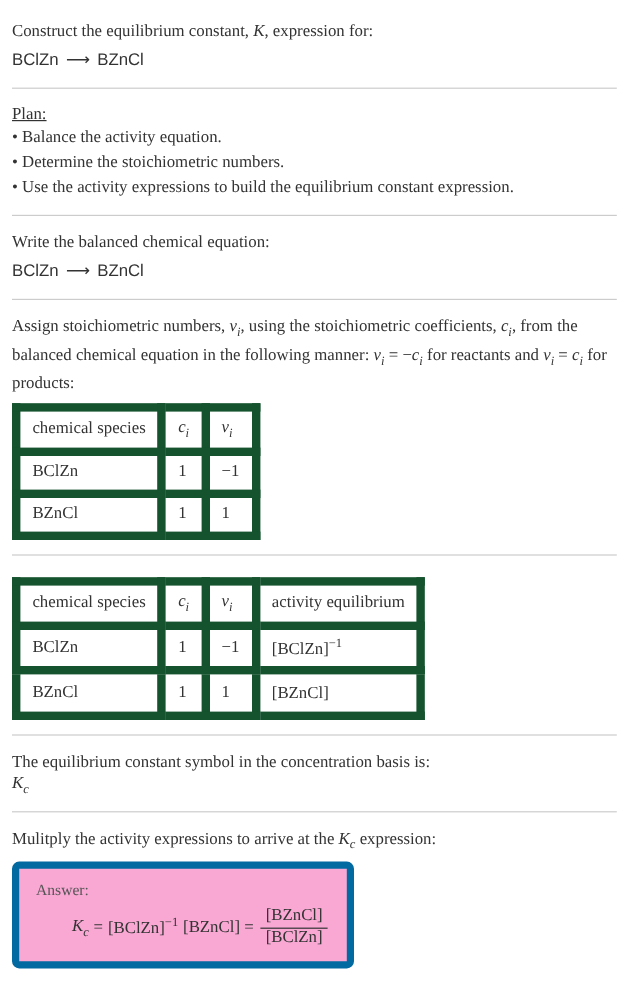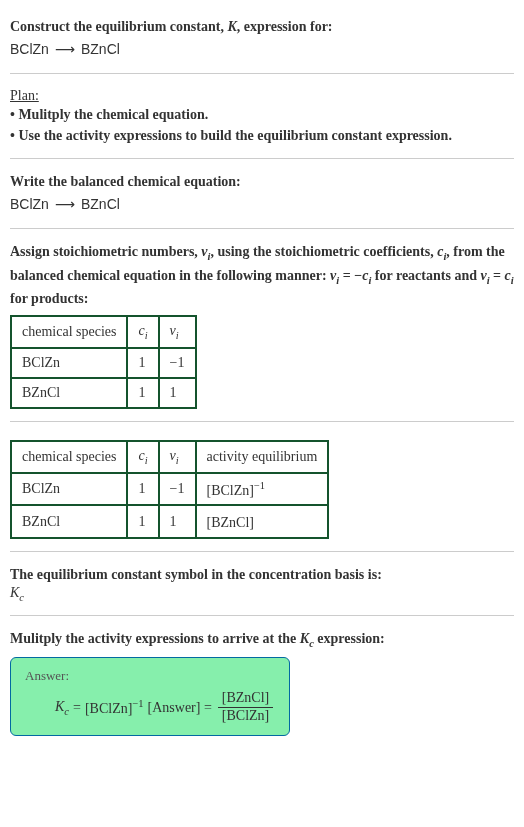--- a/index.html
+++ b/index.html
@@ -1,29 +1,29 @@
 <!DOCTYPE html>
 <html><head>
   <meta charset="utf-8">
   <style>
     * { margin: 0; padding: 0; box-sizing: border-box; }
     body { font-family: Georgia, 'Times New Roman', serif; font-size: 14px; color: #333; width: 524px; background: #fff; padding: 8px 10px; }
     .section { padding: 8px 0; }
     .divider { border: none; border-top: 1px solid #ccc; margin: 4px 0; }
-    .prompt-line, .plan-item, .step-intro, .step-def { line-height: 1.5; font-weight: bold; }
+    .prompt-line, .plan-item, .step-intro, .step-def { line-height: 1.5; }
     .equation { margin: 4px 0; font-family: Liberation Sans, sans-serif; }
     .arrow { margin: 0 6px; }
     .plan-heading { margin-top: 2px; text-decoration: underline; }
     table.data-table { border-collapse: collapse; margin-top: 6px; }
-    table.data-table td, table.data-table th { border: 2px solid #14532d; padding: 6px 10px; text-align: left; font-weight: normal; font-family: Georgia, serif; }
+    table.data-table td, table.data-table th { border: 7px solid #14532d; padding: 6px 10px; text-align: left; font-weight: normal; font-family: Georgia, serif; }
     table.data-table th { background: #fff; }
     .chemvar { font-style: italic; }
     .sub { vertical-align: sub; font-size: 0.75em; font-style: italic; }
     .sup { vertical-align: super; font-size: 0.75em; }
-    .answer-box { border: 1px solid #0369a1; background: #86efac; border-radius: 6px; padding: 10px 14px; margin-top: 6px; display: inline-block; }
+    .answer-box { border: 6px solid #0369a1; background: #f9a8d4; border-radius: 6px; padding: 10px 14px; margin-top: 6px; display: inline-block; }
     .answer-label { font-size: 13px; color: #555; margin-bottom: 6px; }
     .frac { display: inline-block; vertical-align: middle; text-align: center; margin: 0 2px; }
     .frac .num { display: block; border-bottom: 1px solid #333; padding: 0 4px; line-height: 1.2; }
     .frac .den { display: block; padding: 0 4px; line-height: 1.2; }
     .kc-line { display: flex; align-items: center; gap: 4px; padding-left: 30px; }
   </style>
 </head>
 <body>
 
 <div class="section">
@@ -32,21 +32,22 @@
   </div>
   <div class="equation">
     <span>BClZn</span><span class="arrow">⟶</span><span>BZnCl</span>
   </div>
 </div>
 
 <hr class="divider">
 
 <div class="section">
   <div class="plan-heading">Plan:</div>
-  <div class="plan-item">• Mulitply the chemical equation.</div>
+  <div class="plan-item">• Balance the activity equation.</div>
+  <div class="plan-item">• Determine the stoichiometric numbers.</div>
   <div class="plan-item">• Use the activity expressions to build the equilibrium constant expression.</div>
 </div>
 
 <hr class="divider">
 
 <div class="section">
   <div class="step-intro">Write the balanced chemical equation:</div>
   <div class="equation">
     <span>BClZn</span><span class="arrow">⟶</span><span>BZnCl</span>
   </div>
@@ -118,20 +119,20 @@
 <div class="section">
   <div class="step-intro">
     <span>Mulitply the activity expressions to arrive at the </span><span class="chemvar">K</span><span class="sub">c</span><span> expression:</span>
   </div>
   <div class="answer-box">
     <div class="answer-label">Answer:</div>
     <div class="kc-line">
       <span><span class="chemvar">K</span><span class="sub">c</span></span>
       <span> = </span>
       <span><span>[BClZn]</span><span class="sup">−1</span></span>
-      <span> [Answer] = </span>
+      <span> [BZnCl] = </span>
       <span class="frac">
         <span class="num">[BZnCl]</span>
         <span class="den">[BClZn]</span>
       </span>
     </div>
   </div>
 </div>
 
 </body></html>

